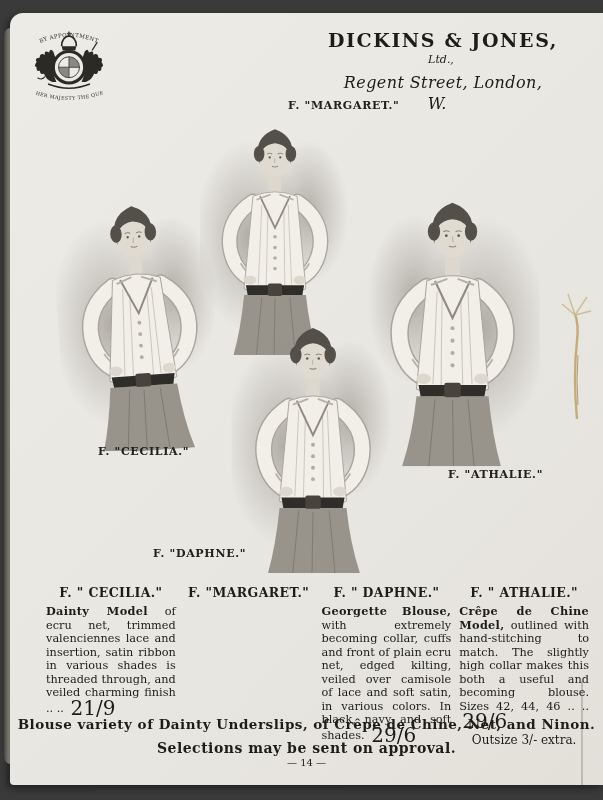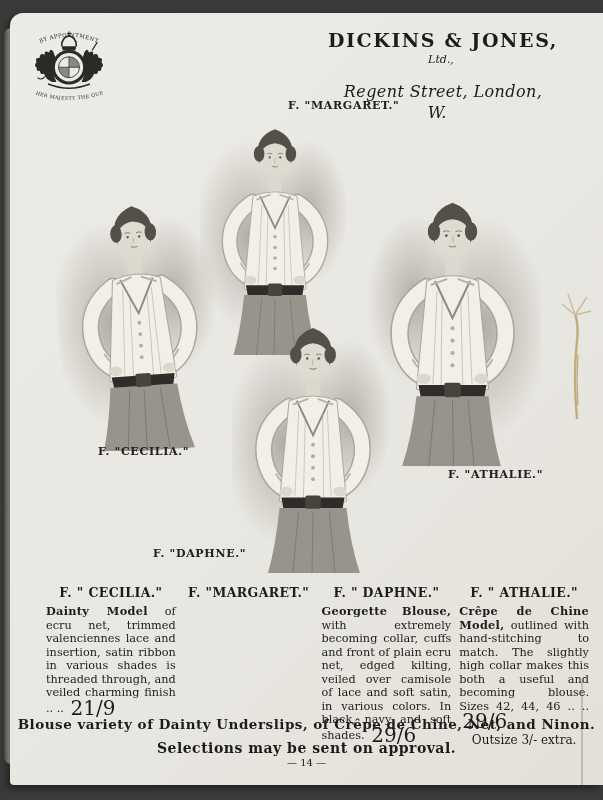--- a/index.html
+++ b/index.html
@@ -28,21 +28,21 @@
   }
 
   
   .crest { position: absolute; left: 16px; top: 5px; width: 86px; height: 88px; }
   .crest text { fill: #2b2a27; font-family: "DejaVu Serif", serif; letter-spacing: .4px; }
 
   
   .header { position: absolute; top: 16px; right: 10px; width: 300px; text-align: center; }
   .company { font-size: 19px; font-weight: bold; letter-spacing: 1.6px; }
   .ltd { font-size: 11px; font-style: italic; margin-top: 2px; padding-right: 4px; }
-  .addr1 { font-size: 16px; font-style: italic; margin-top: 16px; letter-spacing: .4px; }
+  .addr1 { font-size: 16px; font-style: italic; margin-top: 7px; letter-spacing: .4px; }
   .addr2 { font-size: 16px; font-style: italic; margin-top: 2px; padding-right: 12px; }
 
   
   .fig { position: absolute; }
   .fig-margaret { left: 190px; top: 95px;  width: 150px; height: 295px; z-index: 1; }
   .fig-cecilia  { left: 40px;  top: 170px; width: 178px; height: 268px; z-index: 2; }
   .fig-athalie  { left: 355px; top: 165px; width: 175px; height: 295px; z-index: 2; }
   .fig-daphne   { left: 213px; top: 292px; width: 180px; height: 268px; z-index: 3; }
 
   .fig-label {

